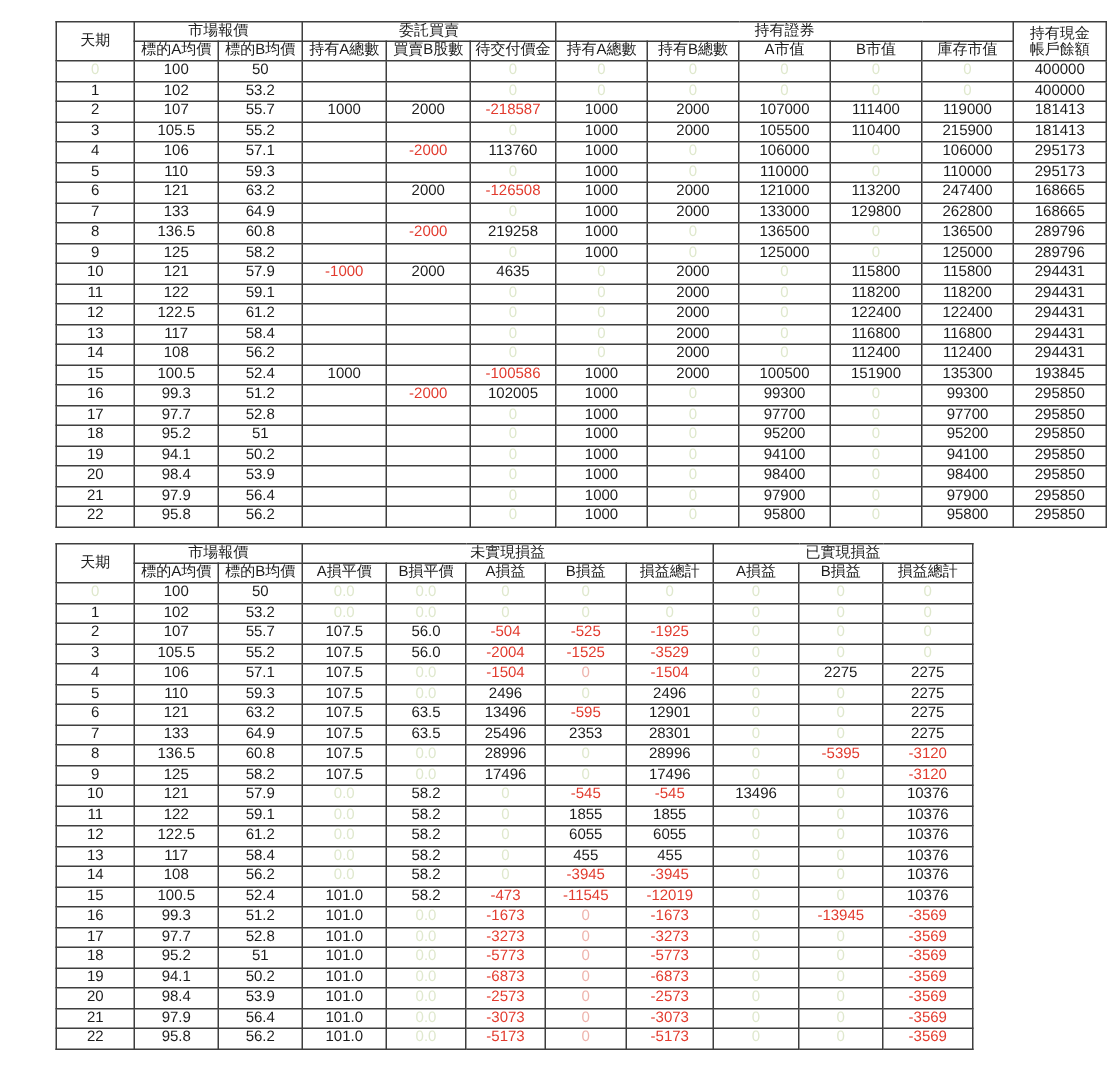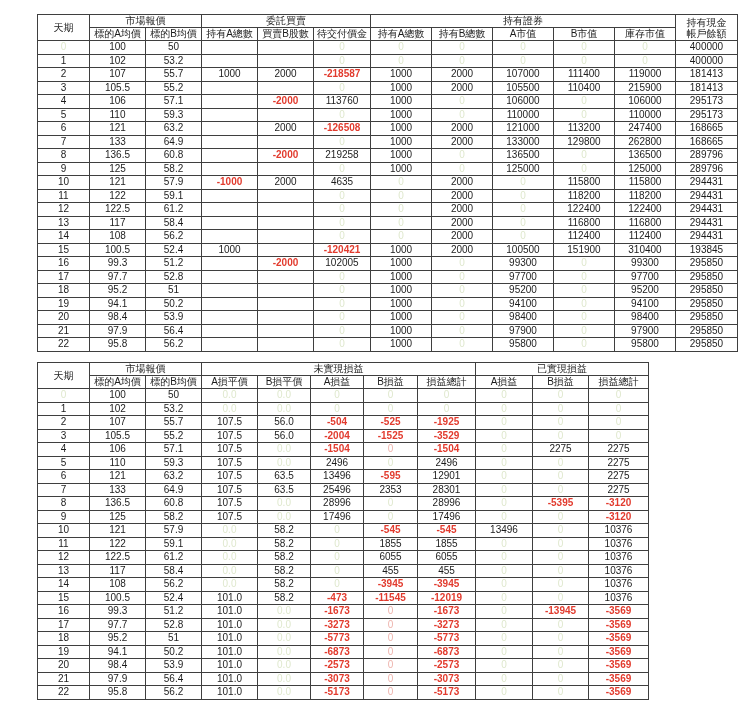--- a/index.html
+++ b/index.html
@@ -16,21 +16,21 @@
     border:1px solid #3f3f3f;
     padding:0;margin:0;
     text-align:center;vertical-align:middle;
     font-size:10px;line-height:12px;
     font-weight:normal;color:#1c1c1c;
     white-space:nowrap;overflow:hidden;
   }
   thead th{height:12px;}
   tbody td{height:12.5px;}
   th.two-line{white-space:pre-line;line-height:11px;font-size:10px;}
-  td.neg{color:#e23b2e;font-weight:bold;}
+  td.neg{color:#e23b2e;}
   td.zg{color:#dfe8cd;}
   td.zp{color:#eeb3ac;}
   table{border:1.5px solid #262626;}
 </style>
 </head>
 <body>
 
 <div class="sheet">
   <table id="t1">
       <colgroup>
@@ -279,26 +279,26 @@
           <td>112400</td>
           <td>112400</td>
           <td>294431</td>
         </tr>
         <tr>
           <td>15</td>
           <td>100.5</td>
           <td>52.4</td>
           <td>1000</td>
           <td></td>
-          <td class="neg">-120421</td>
+          <td class="neg">-100586</td>
           <td>1000</td>
           <td>2000</td>
           <td>100500</td>
           <td>151900</td>
-          <td>310400</td>
+          <td>135300</td>
           <td>193845</td>
         </tr>
         <tr>
           <td>16</td>
           <td>99.3</td>
           <td>51.2</td>
           <td></td>
           <td class="neg">-2000</td>
           <td>102005</td>
           <td>1000</td>

